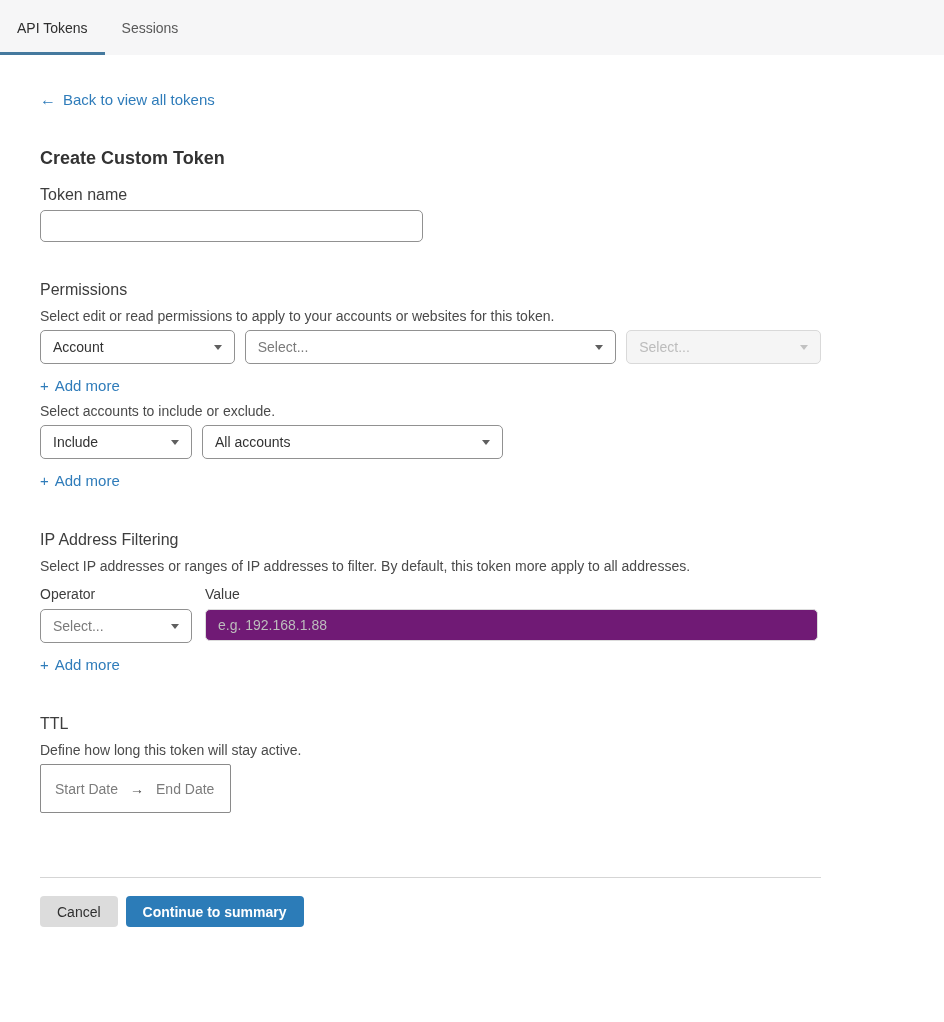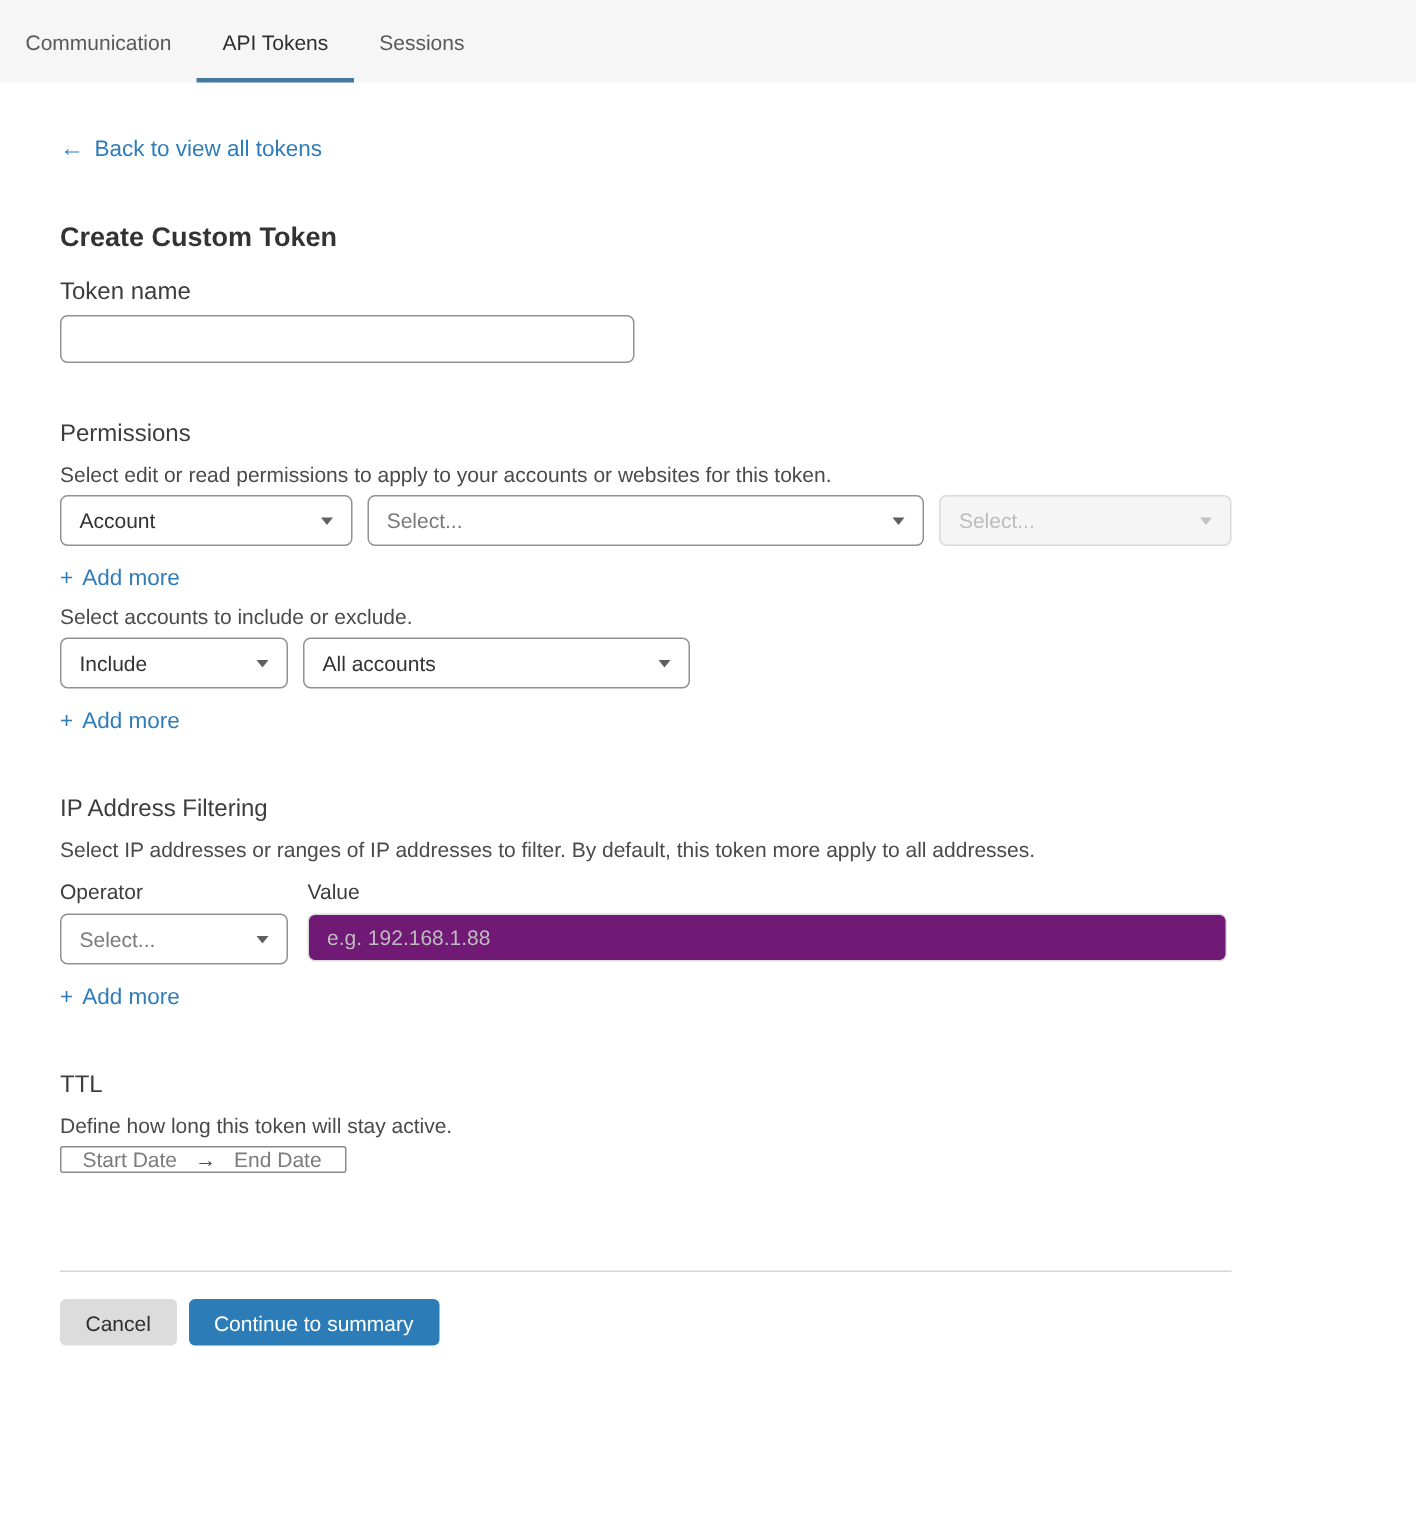--- a/index.html
+++ b/index.html
@@ -129,21 +129,21 @@
   }
   .field-labels { display: flex; margin-top: 10px; }
   .field-label {
     font-size: 14px;
     line-height: 18px;
     color: #3d3d3d;
   }
   .date-range {
     margin-top: 5px;
     width: 191px;
-    height: 18px;
+    height: 49px;
     border: 1px solid #8a8a8a;
     border-radius: 2px;
     background: #fff;
     display: inline-flex;
     align-items: center;
     gap: 12px;
     padding: 0 14px;
     font-size: 14px;
     color: #7c7c7c;
     cursor: pointer;
@@ -160,27 +160,26 @@
   .btn {
     height: 31px;
     border: none;
     border-radius: 4px;
     font-family: inherit;
     font-size: 14px;
     padding: 0 17px;
     cursor: pointer;
   }
   .btn-cancel { background: #dcdcdc; color: #2f2f2f; }
-  .btn-primary { background: #2c7cb8; color: #ffffff; font-weight: 400; }
+  .btn-primary { background: #2c7cb8; color: #ffffff; font-weight: 700; }
 </style>
 </head>
 <body>
 
 <nav class="tabbar">
-  <div class="tab">Communication</div>
   <div class="tab active">API Tokens</div>
   <div class="tab">Sessions</div>
 </nav>
 
 <main class="content">
 
   
   <a class="back-link">
     <span class="arrow">←</span>
     <span>Back to view all tokens</span>
@@ -222,21 +221,21 @@
   </section>
 
   
   <section>
     <div class="section-desc">Select accounts to include or exclude.</div>
     <div class="controls-row">
       <div class="select" style="width:152px;">
         <span>Include</span>
         <span class="caret"></span>
       </div>
-      <div class="select" style="width:258px;">
+      <div class="select" style="width:301px;">
         <span>All accounts</span>
         <span class="caret"></span>
       </div>
     </div>
     <a class="add-more">
       <span>+</span>
       <span>Add more</span>
     </a>
   </section>
 

